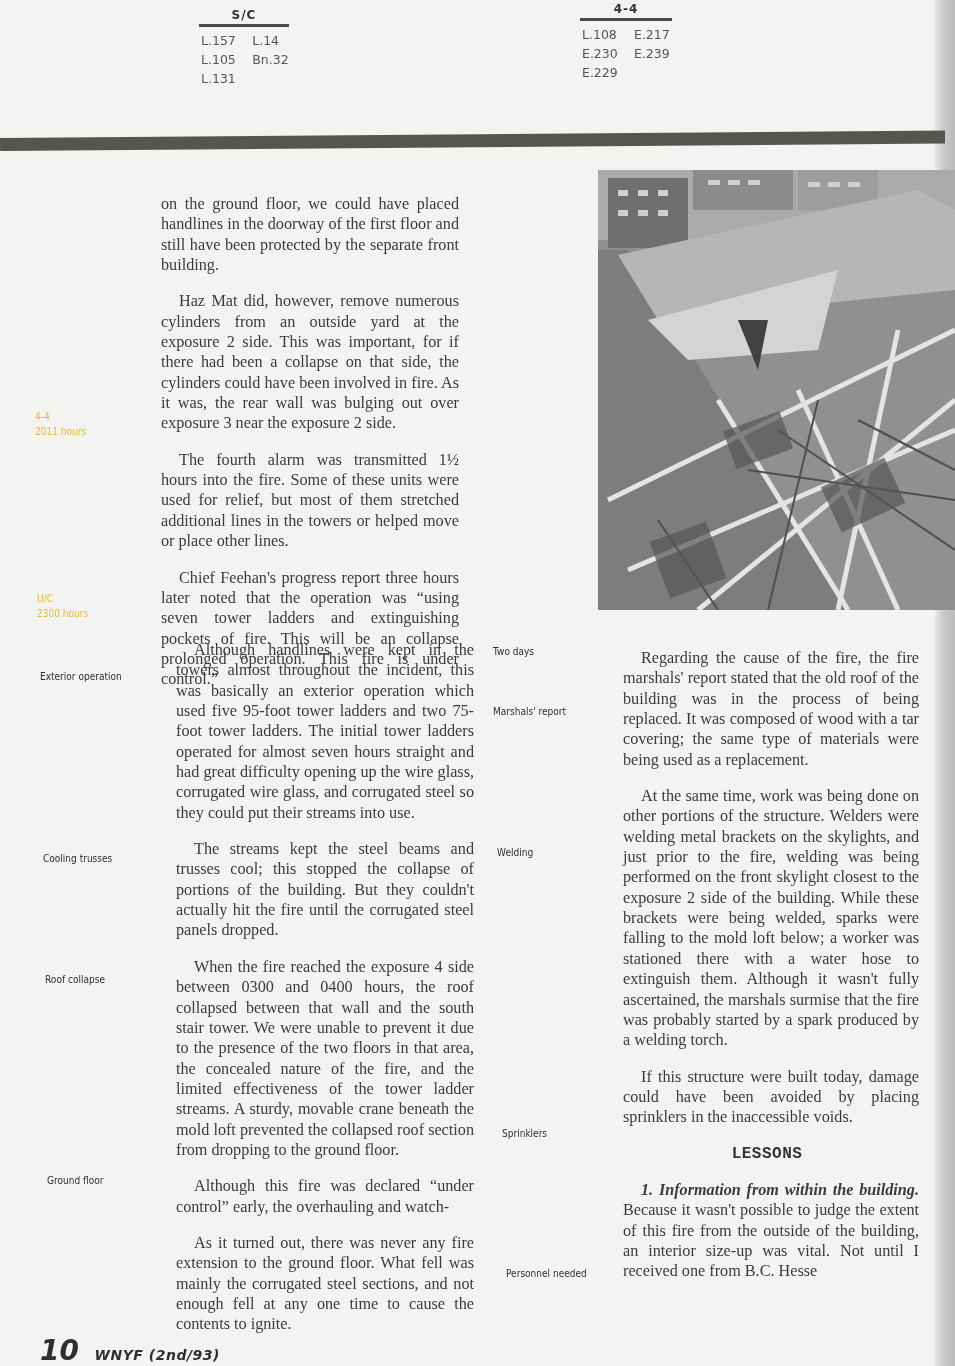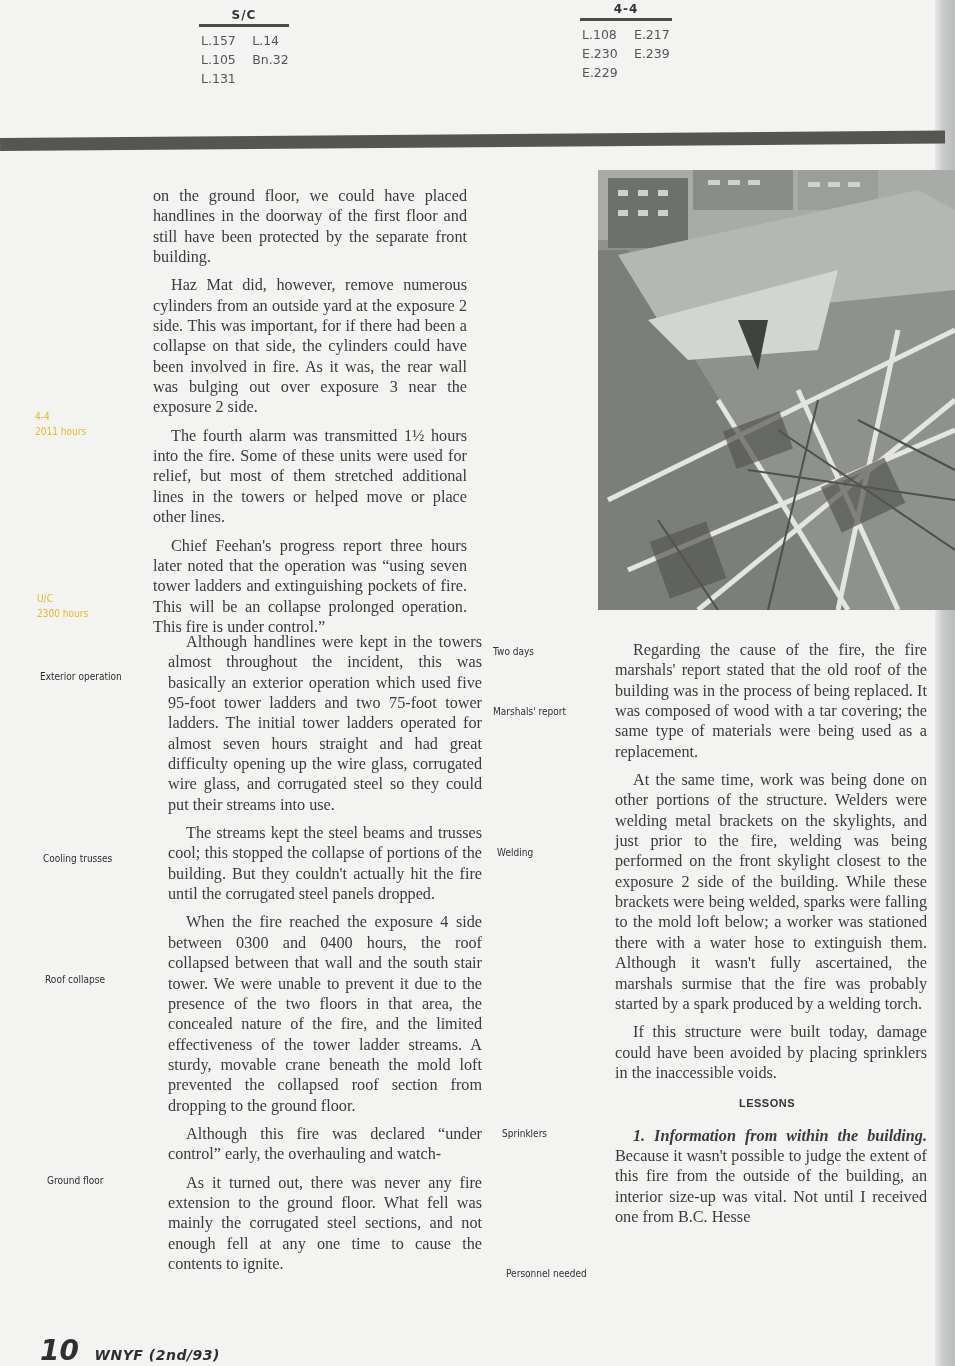--- a/index.html
+++ b/index.html
@@ -27,32 +27,32 @@
   
   .rule {
     position: absolute; left: 0; top: 138px; width: 945px; height: 13px;
     background: #56554f; transform: rotate(-0.45deg); transform-origin: left top;
   }
   
   .col {
     position: absolute; font-size: 16.2px; line-height: 20.35px;
     text-align: justify; color: #3b3b3b;
   }
-  .col p { margin: 8px; text-indent: 0; }
+  .col p { margin: 16px; text-indent: 0; }
   .col p.ind { text-indent: 18px; }
   #col-left { left: 145px; top: 178px; width: 330px; }
   #col-left2 { left: 160px; top: 624px; width: 330px; }
   #col-right { left: 607px; top: 632px; width: 328px; }
   .side-note {
     position: absolute; font-family: "DejaVu Sans", sans-serif; font-size: 11px;
     color: #2f2f2f; transform: scaleX(0.82); transform-origin: left top; white-space: nowrap;
   }
   .side-note.yellow { color: #e8b923; line-height: 15px; }
   .lessons-head {
-    font-family: Liberation Sans, sans-serif; font-weight: bold; font-size: 11px;
+    font-family: Liberation Mono, monospace; font-weight: bold; font-size: 16px;
     text-align: center; color: #333; margin: 10px 8px 12px 0; letter-spacing: 0.5px;
   }
   .lesson-title { font-style: italic; font-weight: bold; }
   
   .photo {
     position: absolute; left: 598px; top: 170px; width: 357px; height: 440px;
     overflow: hidden; background: #8d8f8c;
   }
   .photo svg { display: block; }
   

